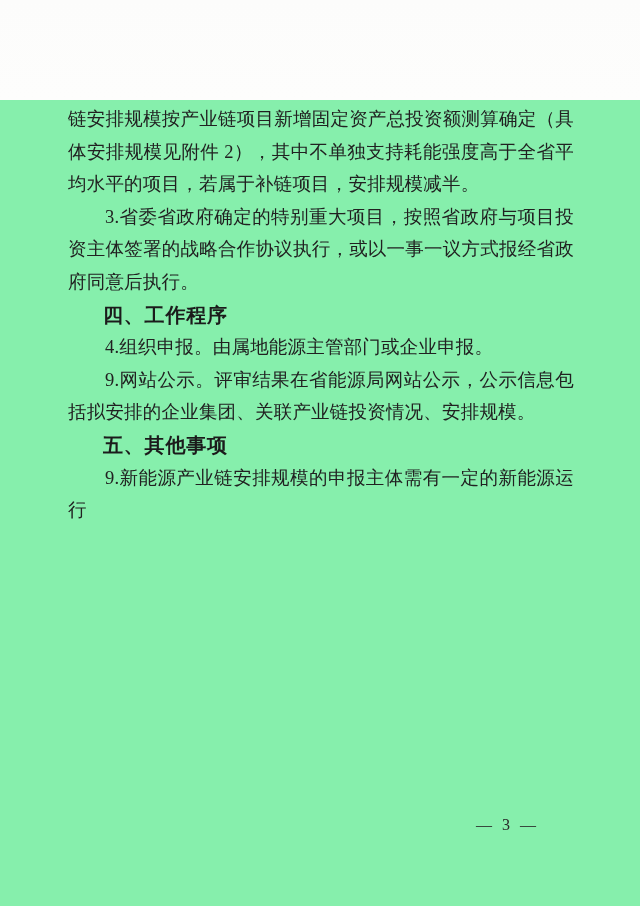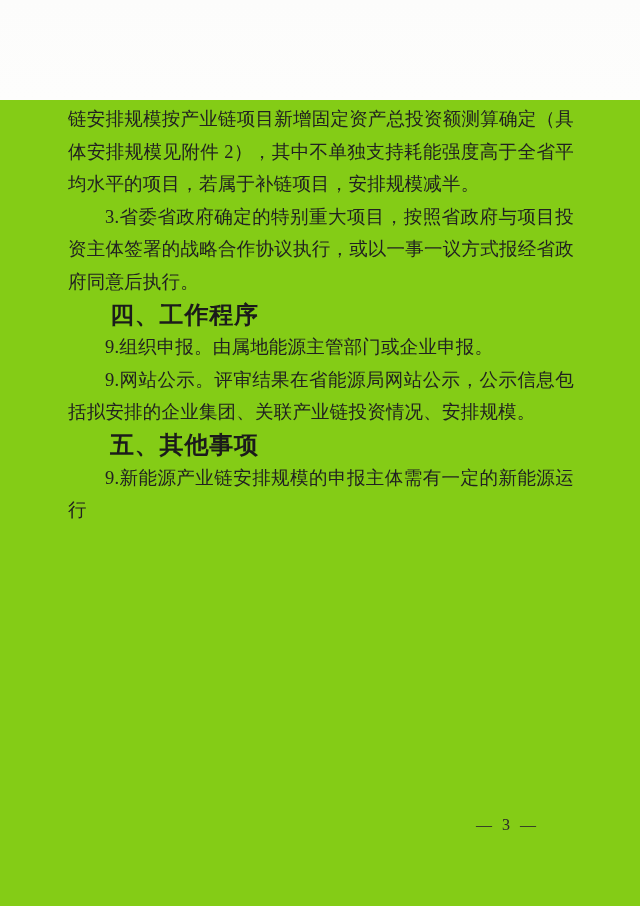--- a/index.html
+++ b/index.html
@@ -4,21 +4,21 @@
 <style>
   html, body {
     margin: 0;
     padding: 0;
     background: #ffffff;
   }
   .page {
     position: relative;
     width: 640px;
     height: 906px;
-    background: #84cc16;
+    background: #86efac;
     overflow: hidden;
     font-family: "Liberation Serif", "DejaVu Serif", serif;
     color: #212121;
   }
   
   .page::before {
     content: "";
     position: absolute;
     left: 0; top: 0;
     width: 100%; height: 100px;
@@ -43,21 +43,21 @@
   }
   .para-indent {
     text-indent: 2em;
   }
   .para-cont {
     text-indent: 0;
   }
   .section-heading {
     font-family: "Liberation Sans", "DejaVu Sans", sans-serif;
     font-weight: bold;
-    font-size: 24px;
+    font-size: 20px;
     letter-spacing: 0.8px;
     text-indent: 1.75em;
     color: #1b1b1b;
   }
   .page-number {
     position: absolute;
     top: 816px;
     right: 101px;
     font-size: 16px;
     letter-spacing: 3px;
@@ -67,20 +67,20 @@
   }
 </style>
 </head>
 <body>
 
 <div class="page">
   <div class="content">
     <p class="para-cont">链安排规模按产业链项目新增固定资产总投资额测算确定（具体安排规模见附件 2），其中不单独支持耗能强度高于全省平均水平的项目，若属于补链项目，安排规模减半。</p>
     <p class="para-indent">3.省委省政府确定的特别重大项目，按照省政府与项目投资主体签署的战略合作协议执行，或以一事一议方式报经省政府同意后执行。</p>
     <p class="section-heading">四、工作程序</p>
-    <p class="para-indent">9.组织申报。由属地能源主管部门或企业申报。</p>
+    <p class="para-indent">4.组织申报。由属地能源主管部门或企业申报。</p>
     <p class="para-indent">9.网站公示。评审结果在省能源局网站公示，公示信息包括拟安排的企业集团、关联产业链投资情况、安排规模。</p>
     <p class="section-heading">五、其他事项</p>
     <p class="para-indent">9.新能源产业链安排规模的申报主体需有一定的新能源运行</p>
   </div>
 
   <div class="page-number">— 3 —</div>
 </div>
 
 </body></html>

